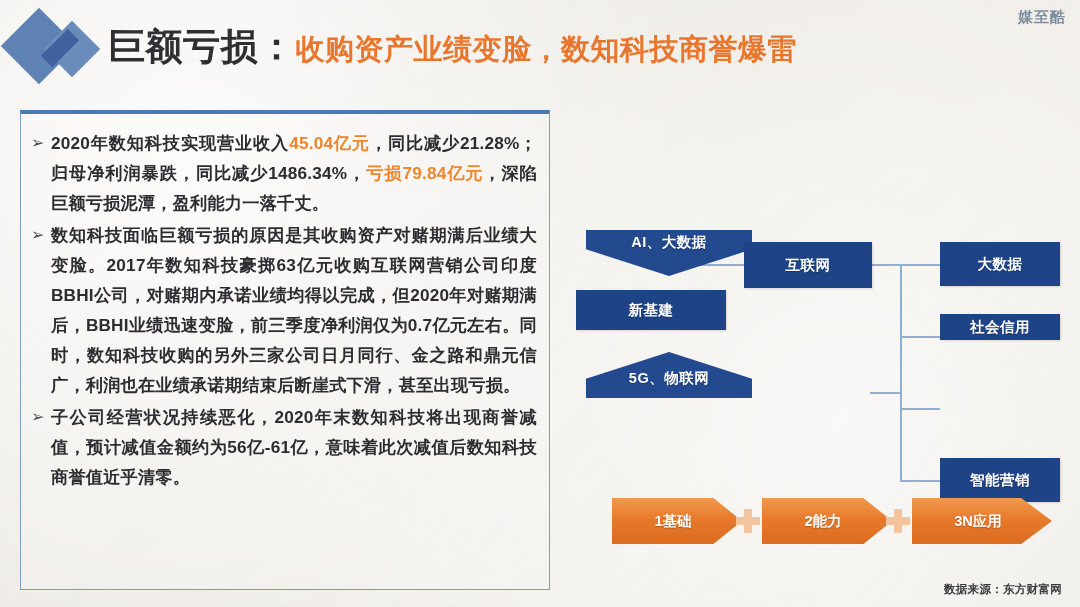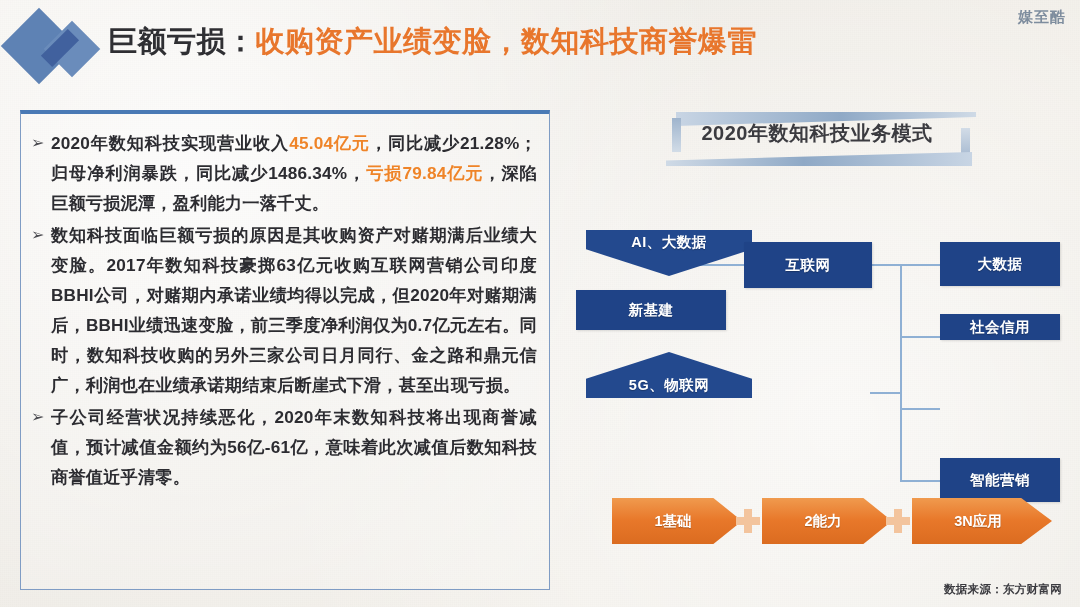--- a/index.html
+++ b/index.html
@@ -62,21 +62,21 @@
     width: 16px; height: 38px;
     background: #3f5f9c;
     opacity: 0.95;
   }
   .title-wrap {
     position: absolute;
     left: 108px; top: 22px;
     white-space: nowrap;
   }
   .title-dark {
-    font-size: 29px;
+    font-size: 37px;
     font-weight: bold;
     color: #2f2f33;
     letter-spacing: 0.5px;
   }
   .title-orange {
     font-size: 29px;
     font-weight: bold;
     color: #e8762c;
     letter-spacing: 0.5px;
   }
@@ -200,21 +200,21 @@
     letter-spacing: 0.5px;
     text-shadow: 0 1px 1px rgba(0,0,0,0.25);
   }
   .chev-down {
     clip-path: polygon(0 0, 100% 0, 100% 42%, 50% 100%, 0 42%);
   }
   .chev-up {
     clip-path: polygon(50% 0, 100% 58%, 100% 100%, 0 100%, 0 58%);
     align-items: flex-end;
     padding-top: 0;
-    padding-bottom: 3px;
+    padding-bottom: 10px;
   }
 
   .conn {
     position: absolute;
     background: #8fb0d4;
   }
   .conn-h { height: 2px; }
   .conn-v { width: 2px; }
 
   
@@ -298,27 +298,20 @@
 
     <div class="bullet-row">
       <div class="bullet-mark">➢</div>
       <div class="bullet-text">子公司经营状况持续恶化，2020年末数知科技将出现商誉减值，预计减值金额约为56亿-61亿，意味着此次减值后数知科技商誉值近乎清零。</div>
     </div>
 
   </div>
 
   <div class="diagram">
 
-    <div class="diagram-title-bar">
-      <div class="dt-swoosh-top"></div>
-      <div class="dt-tick-left"></div>
-      <div class="dt-tick-right"></div>
-      <div class="dt-swoosh-bottom"></div>
-      <div class="dt-label">2020年数知科技业务模式</div>
-    </div>
 
     <div class="conn conn-h" style="left:132px; top:160px; width:58px;"></div>
     <div class="conn conn-h" style="left:132px; top:288px; width:58px;"></div>
 
     <div class="conn conn-h" style="left:314px; top:160px; width:32px;"></div>
     <div class="conn conn-h" style="left:314px; top:288px; width:32px;"></div>
     <div class="conn conn-v" style="left:344px; top:160px; height:216px;"></div>
     <div class="conn conn-h" style="left:344px; top:160px; width:40px;"></div>
     <div class="conn conn-h" style="left:344px; top:232px; width:40px;"></div>
     <div class="conn conn-h" style="left:344px; top:304px; width:40px;"></div>

